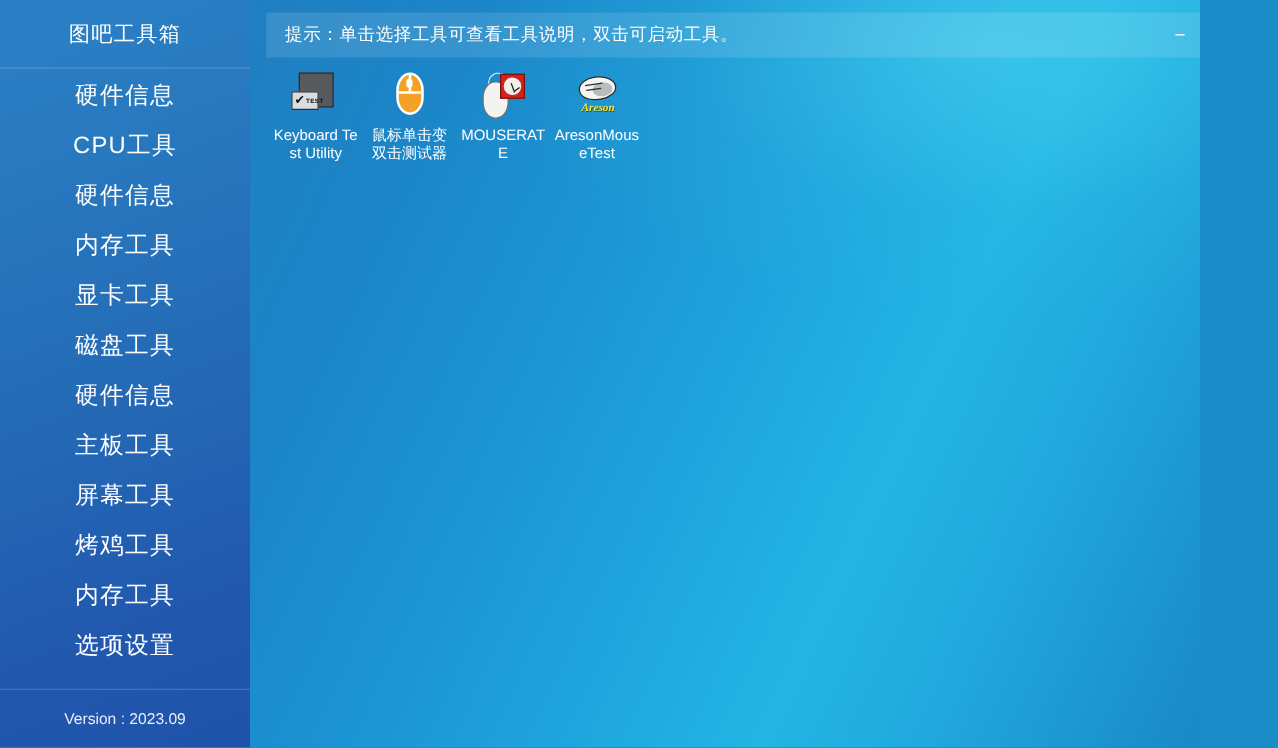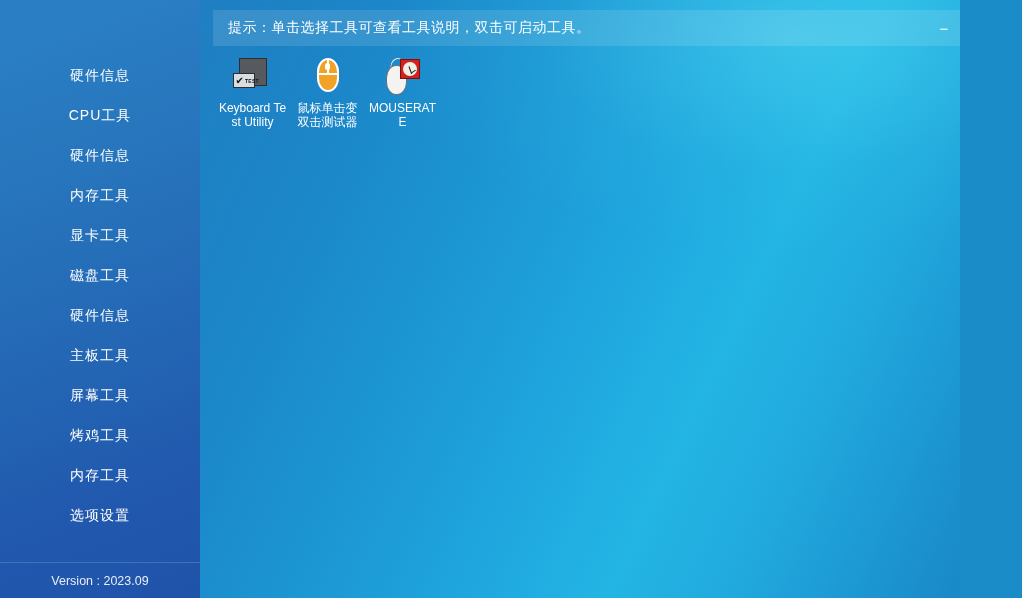--- a/index.html
+++ b/index.html
@@ -53,31 +53,31 @@
     left: 0;
     top: 56px;
     width: 200px;
   }
   .menu-item {
     height: 40px;
     display: flex;
     align-items: center;
     justify-content: center;
     color: #ffffff;
-    font-size: 14px;
+    font-size: 19px;
     letter-spacing: 1px;
     cursor: pointer;
     user-select: none;
   }
   #sidebar-footer {
     position: absolute;
     left: 0;
     bottom: 0;
     width: 200px;
-    height: 36px;
+    height: 47px;
     border-top: 1px solid rgba(255,255,255,0.16);
     box-sizing: border-box;
     display: flex;
     align-items: center;
     justify-content: center;
   }
   #version-label {
     color: #e8eef8;
     font-size: 12.5px;
   }
@@ -341,20 +341,23 @@
     text-shadow: 0.5px 0.5px 0 #5a4a00;
   }
 </style>
 </head>
 <body>
 
 <div id="app">
 
   <div id="sidebar">
 
+    <div id="sidebar-title-area">
+      <div id="sidebar-title">图吧工具箱</div>
+    </div>
 
     <div id="sidebar-menu">
       <div class="menu-item">
         <span>硬件信息</span>
       </div>
       <div class="menu-item">
         <span>CPU工具</span>
       </div>
       <div class="menu-item">
         <span>硬件信息</span>
@@ -438,16 +441,26 @@
           <div class="mr-clockbox">
             <div class="mr-face">
               <div class="mr-hand-h"></div>
               <div class="mr-hand-m"></div>
             </div>
           </div>
         </div>
         <div class="tool-label">MOUSERATE</div>
       </div>
 
+      <div class="tool-item">
+        <div class="tool-icon icn-areson">
+          <div class="ar-body"></div>
+          <div class="ar-shade"></div>
+          <div class="ar-line1"></div>
+          <div class="ar-line2"></div>
+          <div class="ar-text">Areson</div>
+        </div>
+        <div class="tool-label">AresonMouseTest</div>
+      </div>
 
     </div>
   </div>
 </div>
 
 </body></html>

